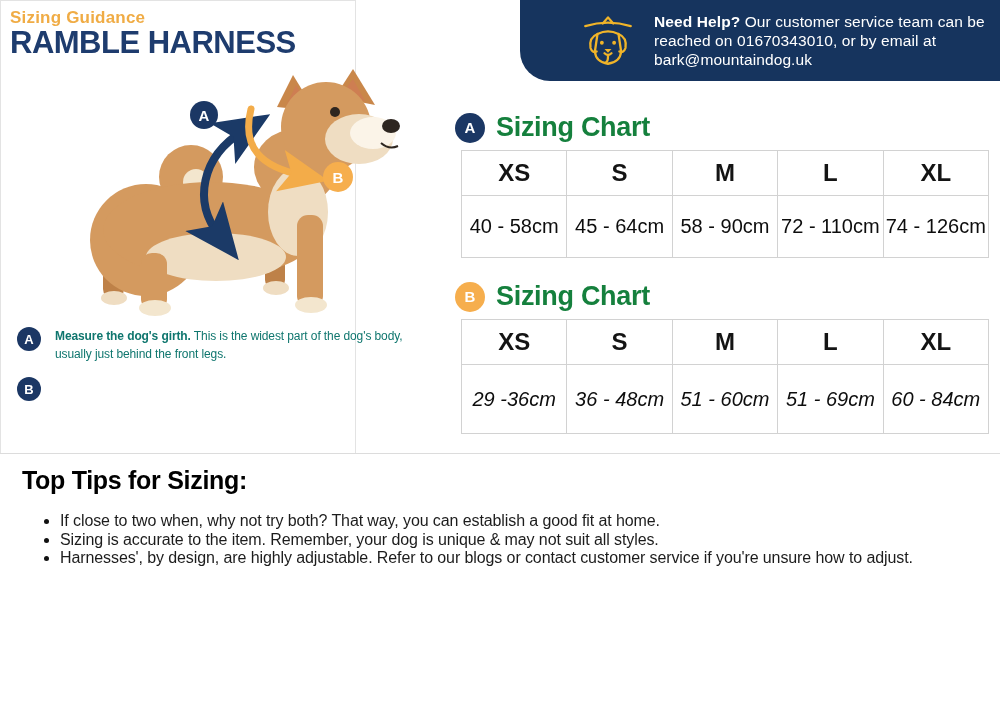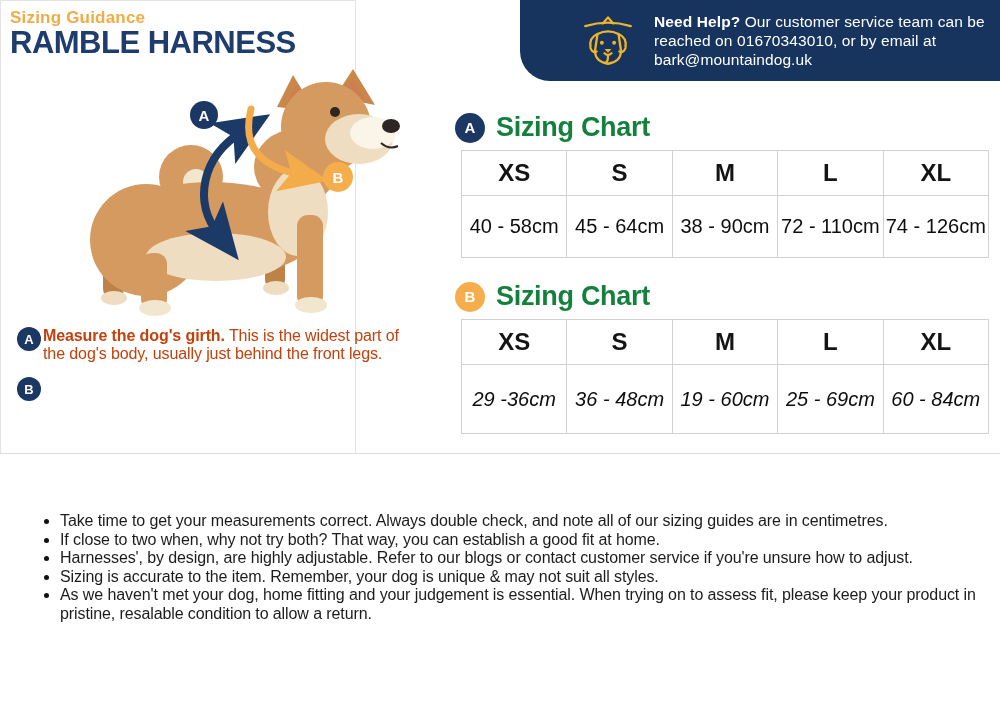--- a/index.html
+++ b/index.html
@@ -17,21 +17,21 @@
   .dog-figure { position:absolute; left:40px; top:56px; width:380px; height:268px; }
 
   .instructions { position:absolute; left:16px; top:326px; width:404px; }
   .instruction-row { display:flex; align-items:flex-start; margin-bottom:14px; }
   .badge { display:flex; align-items:center; justify-content:center; border-radius:50%;
            color:#fff; font-weight:700; flex:0 0 auto; }
   .badge.navy { background:#1B3764; }
   .badge.gold { background:#F6AE4D; }
   .badge.sm { width:24px; height:24px; font-size:13px; }
   .badge.md { width:30px; height:30px; font-size:15px; }
-  .instruction-text { margin-left:2px; font-size:16px; line-height:18px; color:#c2410c;
+  .instruction-text { margin-left:14px; font-size:12px; line-height:18px; color:#0f766e;
                       width:372px; letter-spacing:-.1px; }
   .instruction-text b { font-weight:700; }
 
   
   .help-banner { position:absolute; left:520px; top:0; width:532px; height:81px;
                  background:#16345E; border-radius:0 0 0 30px;
                  display:flex; align-items:center;justify-content:center; }
   .help-logo { width:56px; height:58px; margin-left:22px; flex:0 0 auto; }
   .help-text { color:#fff; font-size:15.5px; line-height:19px; margin-left:18px;
                width:360px; letter-spacing:.1px; }
@@ -166,21 +166,21 @@
         <th>S</th>
         <th>M</th>
         <th>L</th>
         <th>XL</th>
       </tr>
     </thead>
     <tbody>
       <tr>
         <td>40 - 58cm</td>
         <td>45 - 64cm</td>
-        <td>38 - 90cm</td>
+        <td>58 - 90cm</td>
         <td>72 - 110cm</td>
         <td>74 - 126cm</td>
       </tr>
     </tbody>
   </table>
 
   <div class="chart-heading" id="chartB-heading">
     <span class="badge gold md">B</span>
     <span class="title">Sizing Chart</span>
   </div>
@@ -191,29 +191,28 @@
         <th>S</th>
         <th>M</th>
         <th>L</th>
         <th>XL</th>
       </tr>
     </thead>
     <tbody>
       <tr>
         <td>29 -36cm</td>
         <td>36 - 48cm</td>
-        <td>19 - 60cm</td>
-        <td>25 - 69cm</td>
+        <td>51 - 60cm</td>
+        <td>51 - 69cm</td>
         <td>60 - 84cm</td>
       </tr>
     </tbody>
   </table>
 
   <div class="divider"></div>
+  <h2 class="tips-title">Top Tips for Sizing:</h2>
   <ul class="tips-list">
-    <li>Take time to get your measurements correct. Always double check, and note all of our sizing guides are in centimetres.</li>
     <li>If close to two when, why not try both? That way, you can establish a good fit at home.</li>
+    <li>Sizing is accurate to the item. Remember, your dog is unique &amp; may not suit all styles.</li>
     <li>Harnesses', by design, are highly adjustable. Refer to our blogs or contact customer service if you're unsure how to adjust.</li>
-    <li>Sizing is accurate to the item. Remember, your dog is unique &amp; may not suit all styles.</li>
-    <li>As we haven't met your dog, home fitting and your judgement is essential. When trying on to assess fit, please keep your product in pristine, resalable condition to allow a return.</li>
   </ul>
 
 </div>
 
 </body></html>

